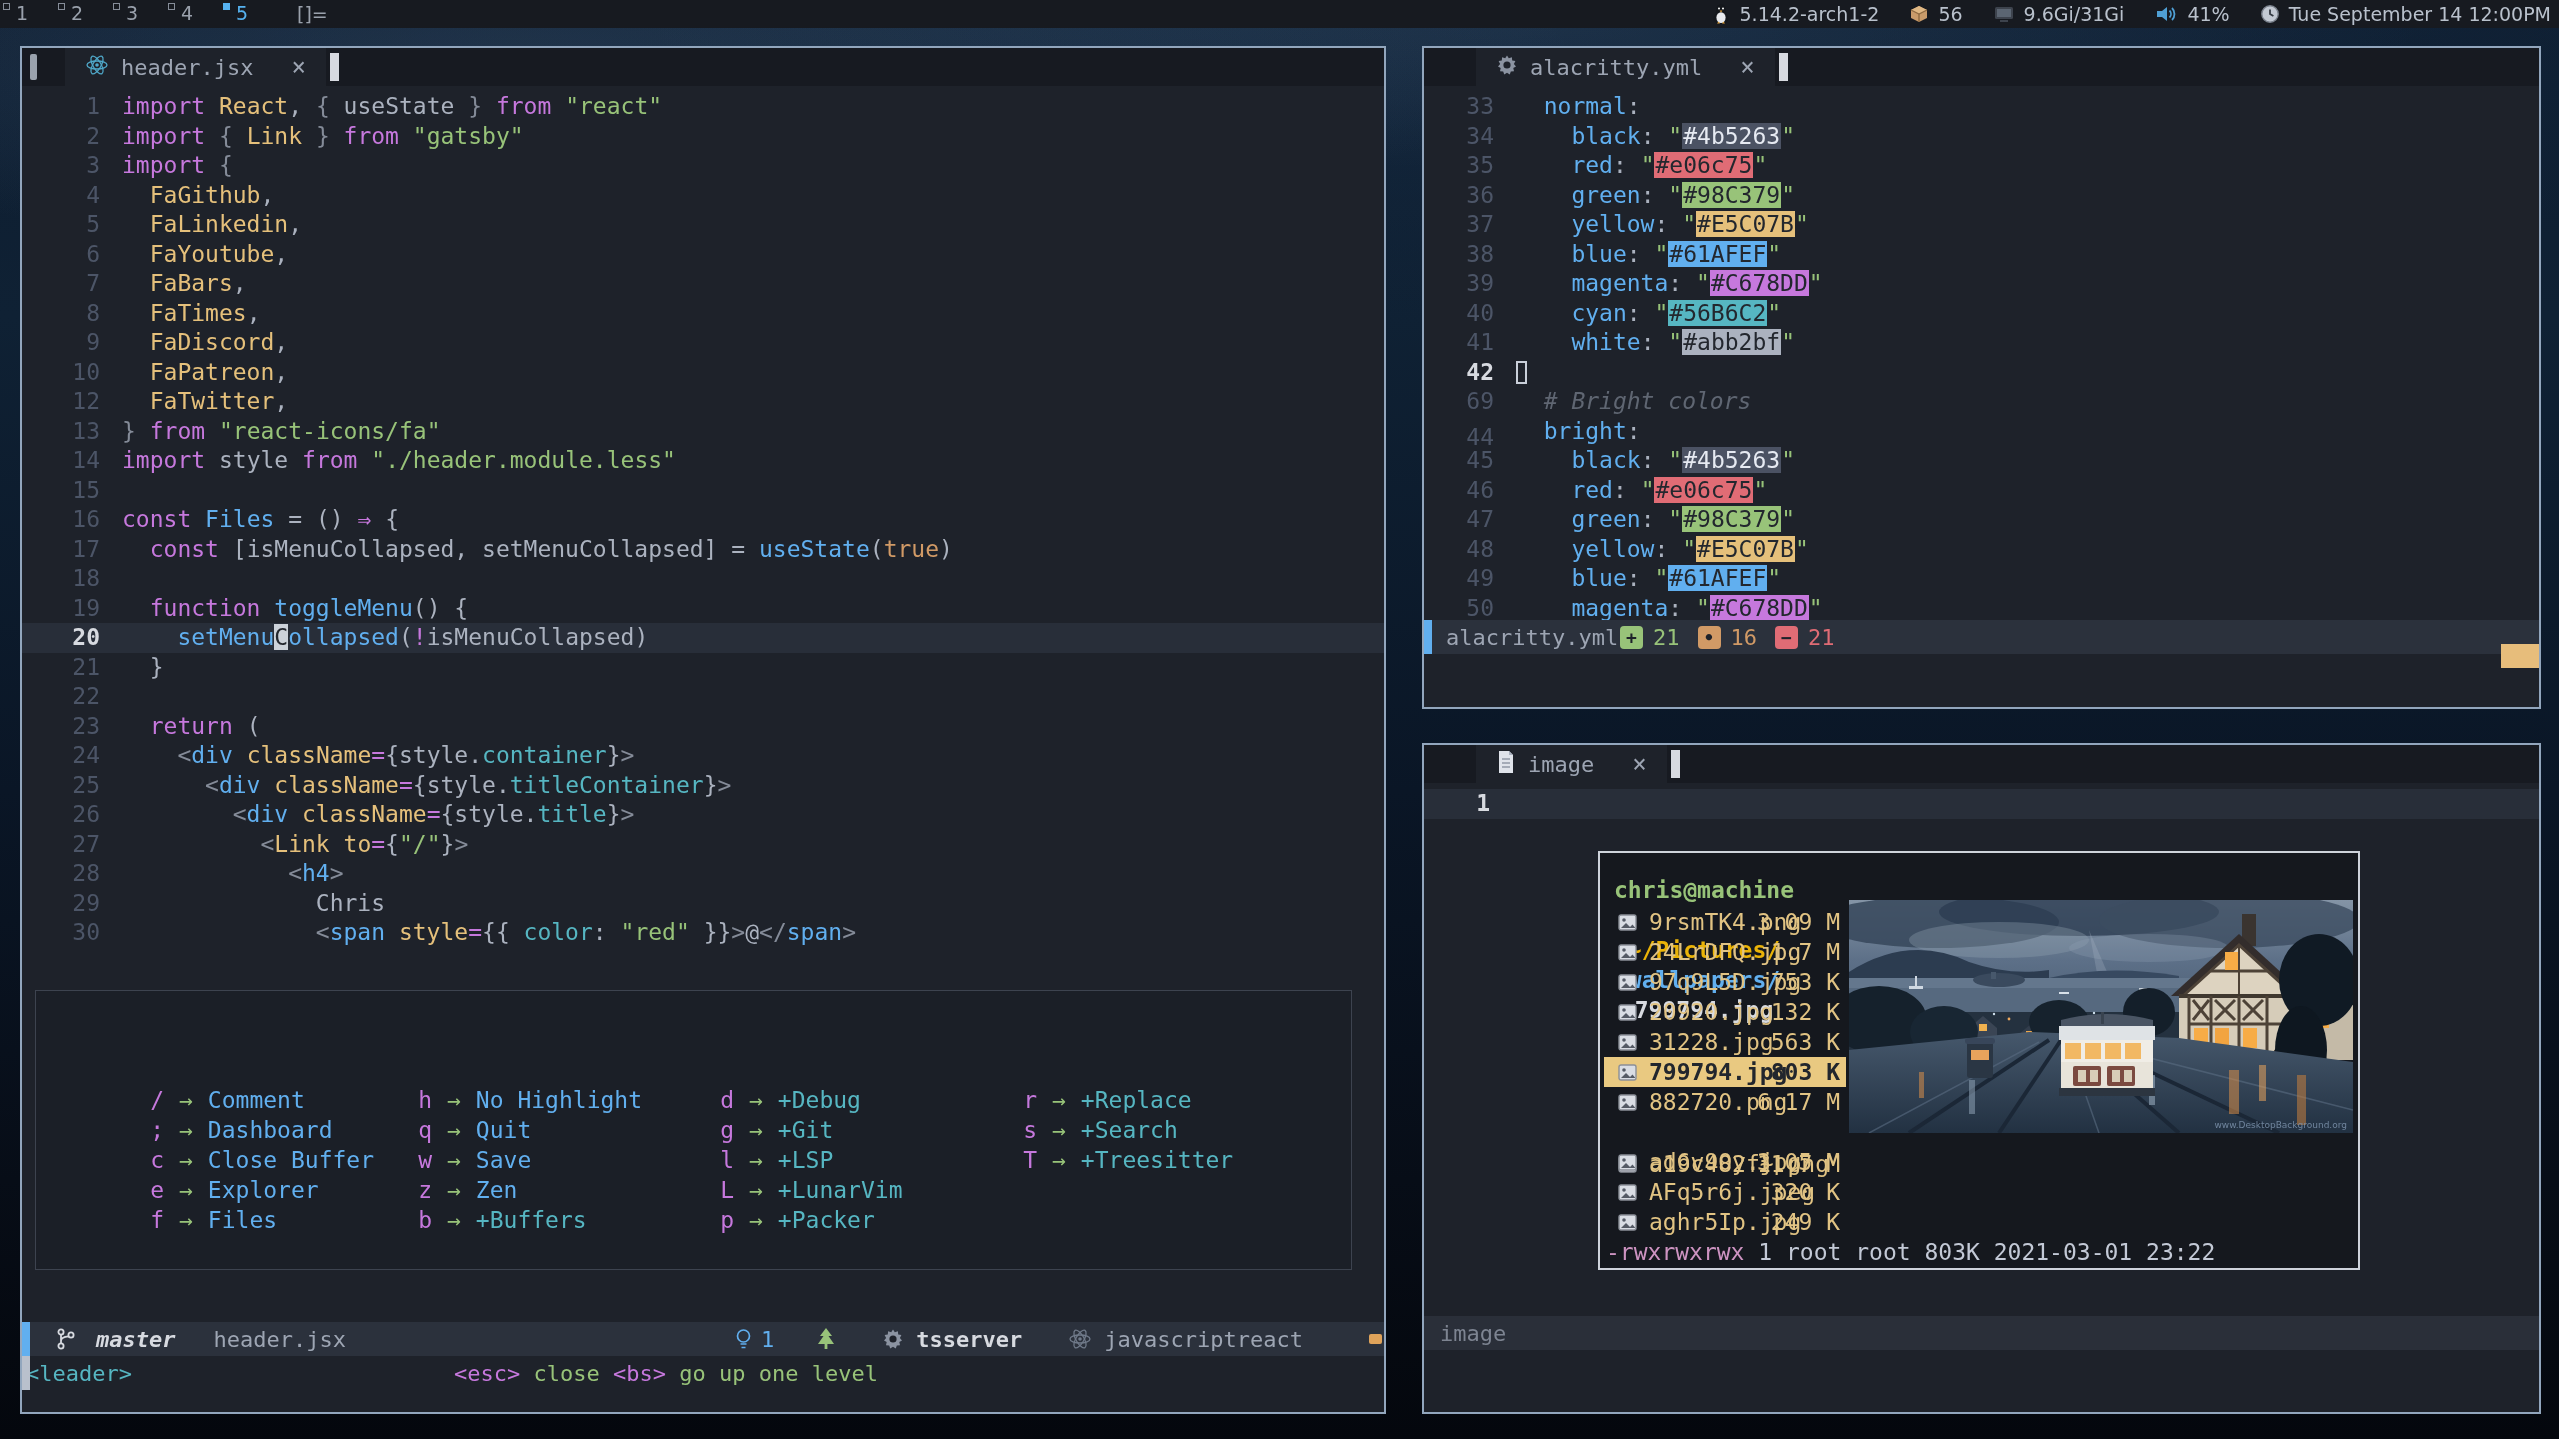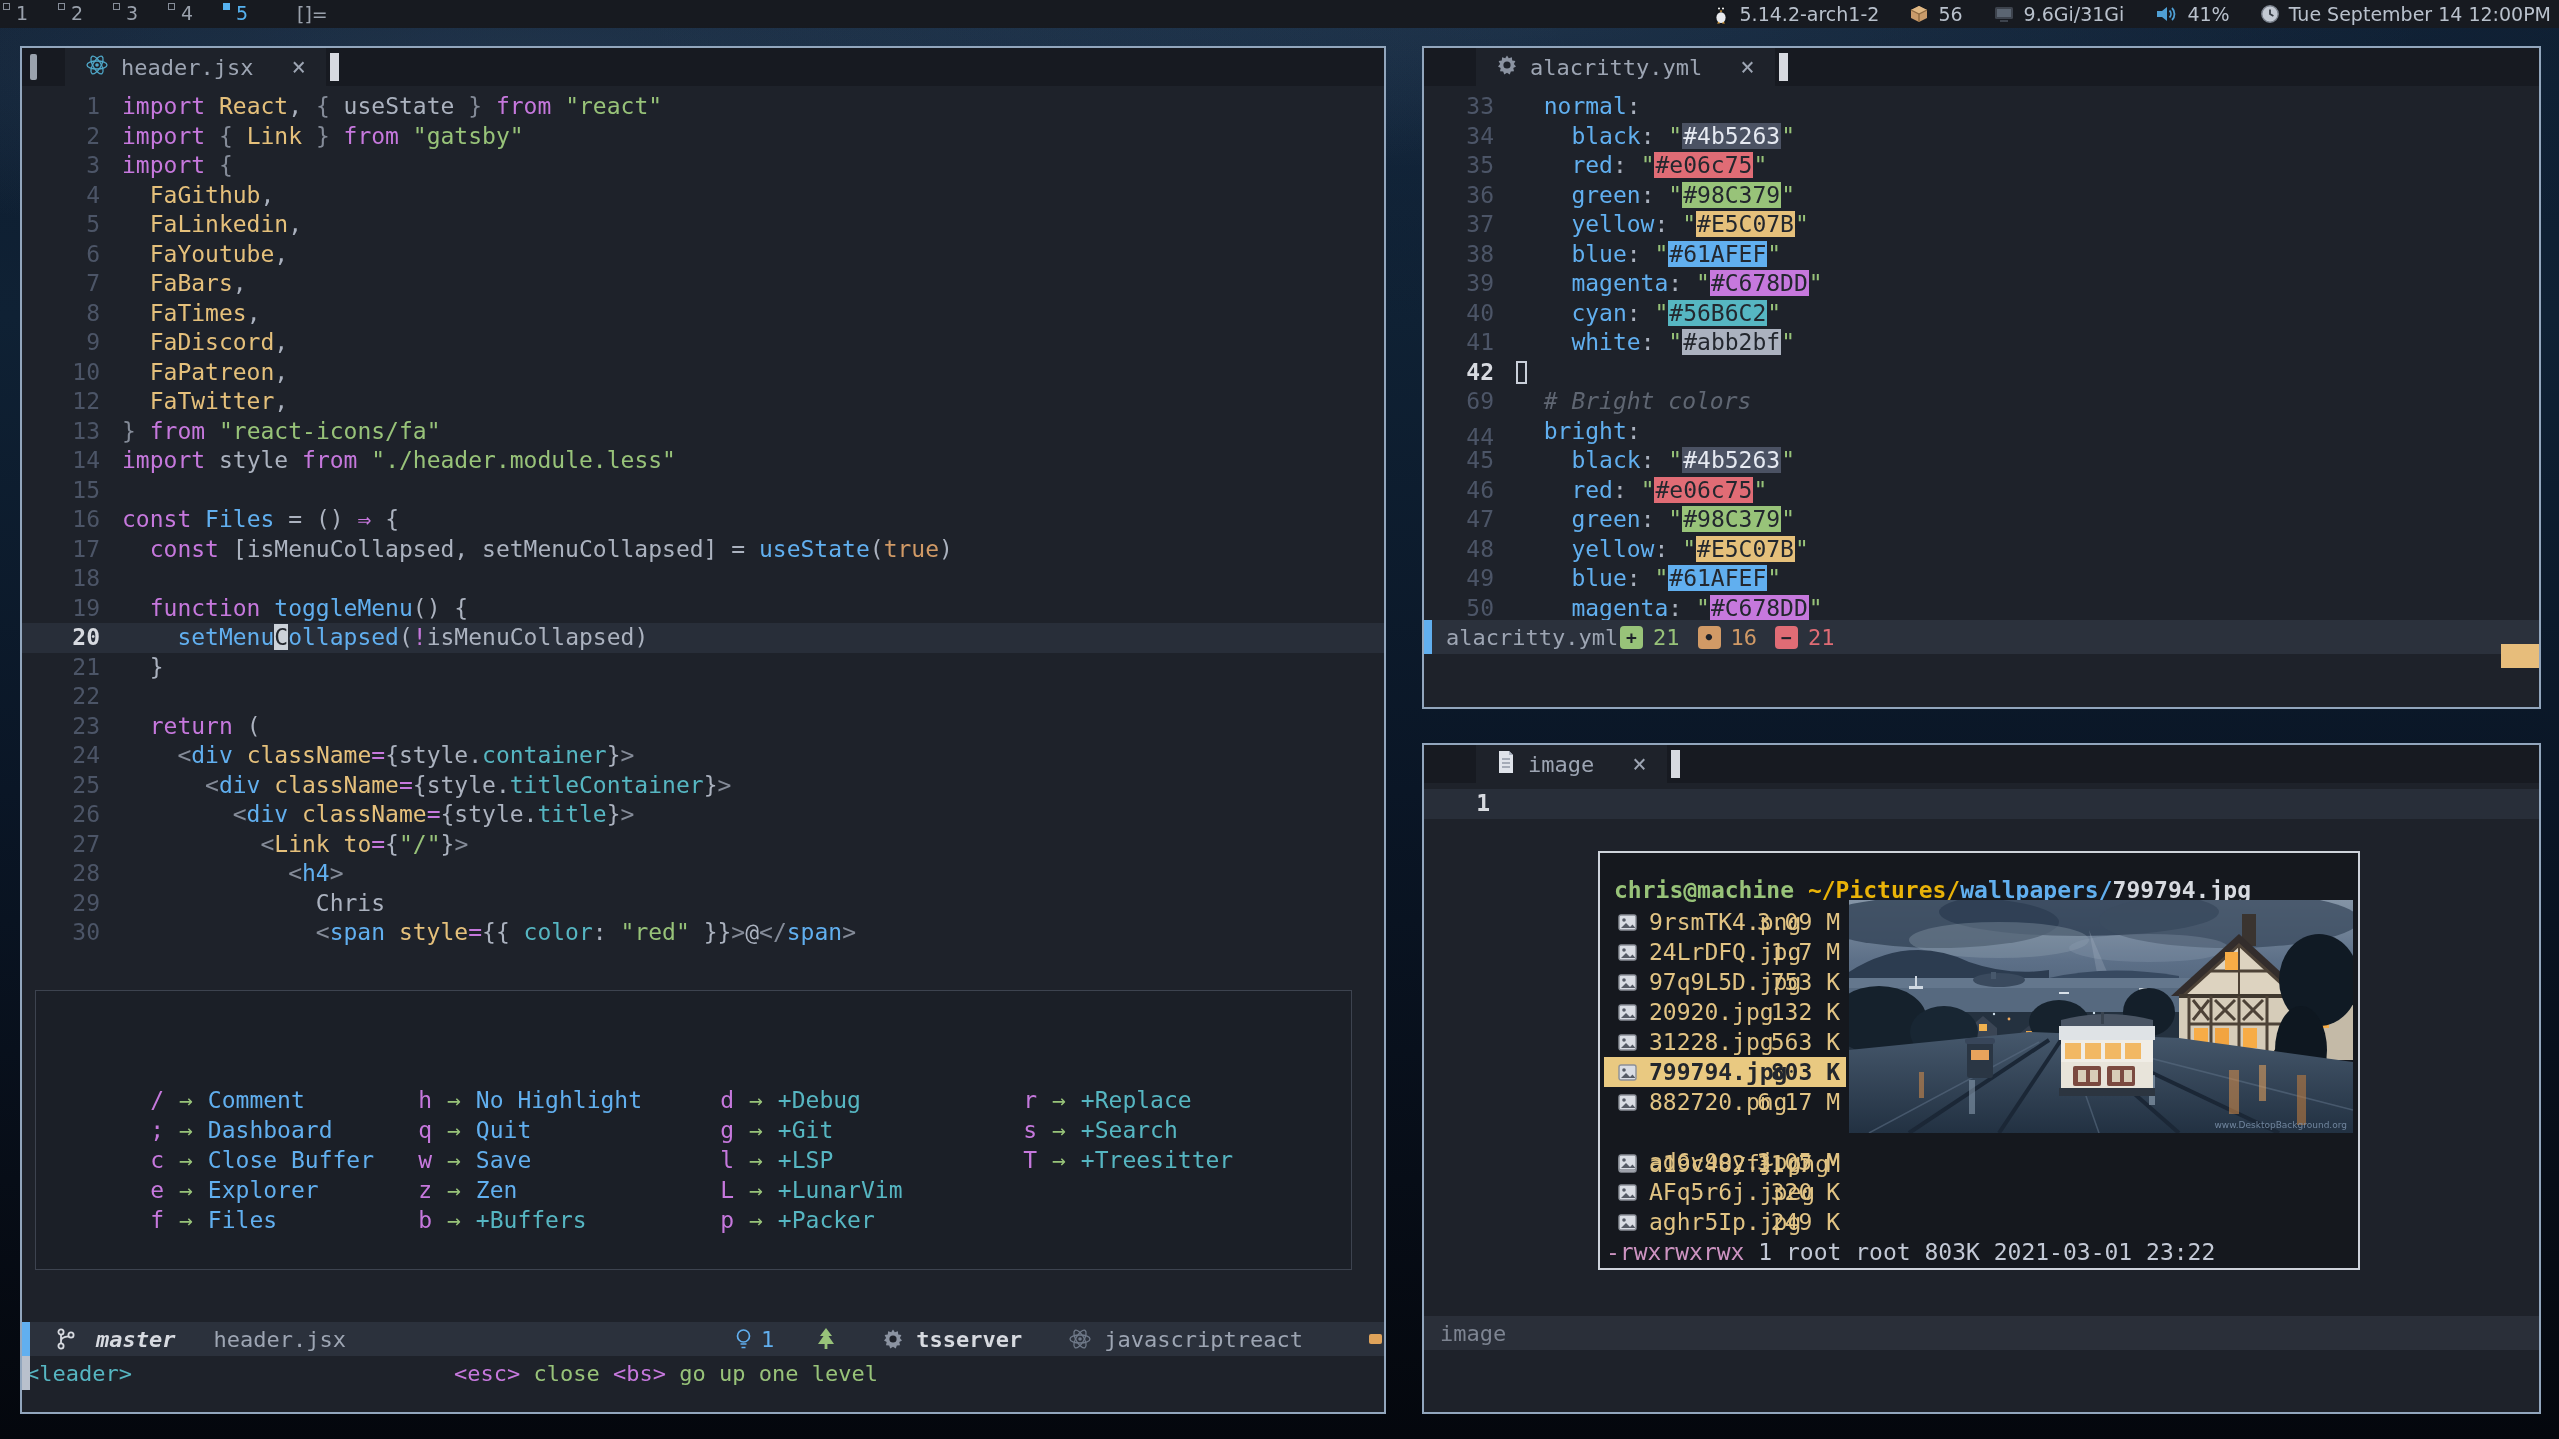--- a/index.html
+++ b/index.html
@@ -465,21 +465,21 @@
     <div class="tab-cursor"></div>
   </div>
   <div class="code" style="left:0; top:44px; right:0;">
     <div class="cline cursorline">
       <span class="sign" style="width:22px;"></span>
       <span class="lnum cur" style="width:44px;">1</span>
     </div>
   </div>
 
   <div class="rbox" style="left:174px; top:106px; width:762px; height:419px;">
-    <div class="rrow" style="left:14px; top:22px; font-weight:bold;">
+    <div class="rrow" style="left:14px; top:22px; font-weight:bold;flex-direction:column;">
       <span style="color:#98c379;">chris@machine</span>
       <span> </span>
       <span style="color:#eab308;">~/Pictures/</span>
       <span style="color:#61afef;">wallpapers/</span>
       <span style="color:#d7dae0;">799794.jpg</span>
     </div>
     <div id="rfiles">
         <div class="rrow" style="left: 4px; top: 54px; width: 242px;"><span class="ficon"><svg width="19" height="17" viewBox="0 0 19 17">
               <rect x="1" y="1" width="17" height="15" rx="2" fill="#d9dde4"></rect>
               <rect x="1" y="1" width="17" height="15" rx="2" fill="none" stroke="#8a8f98" stroke-width="1.4"></rect>

